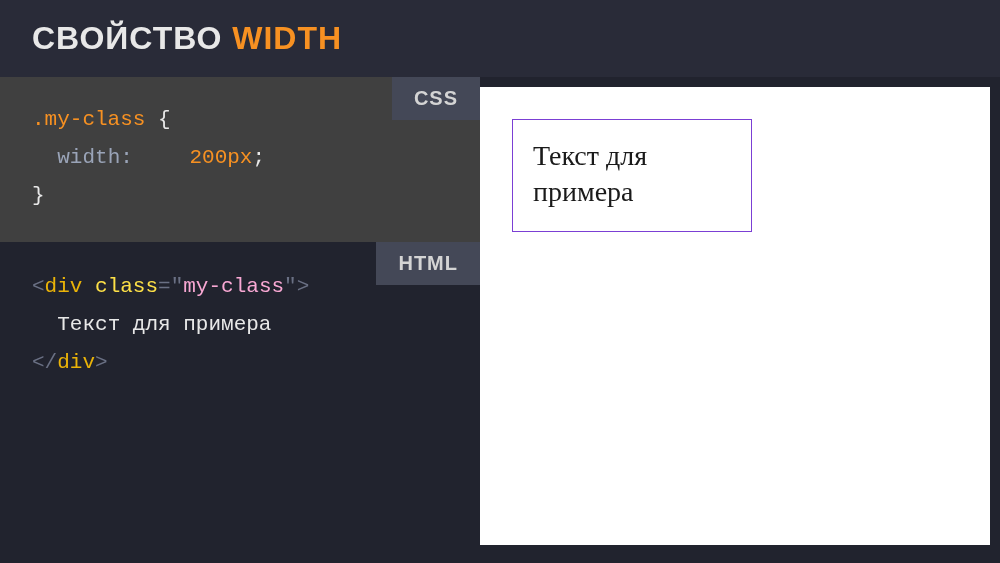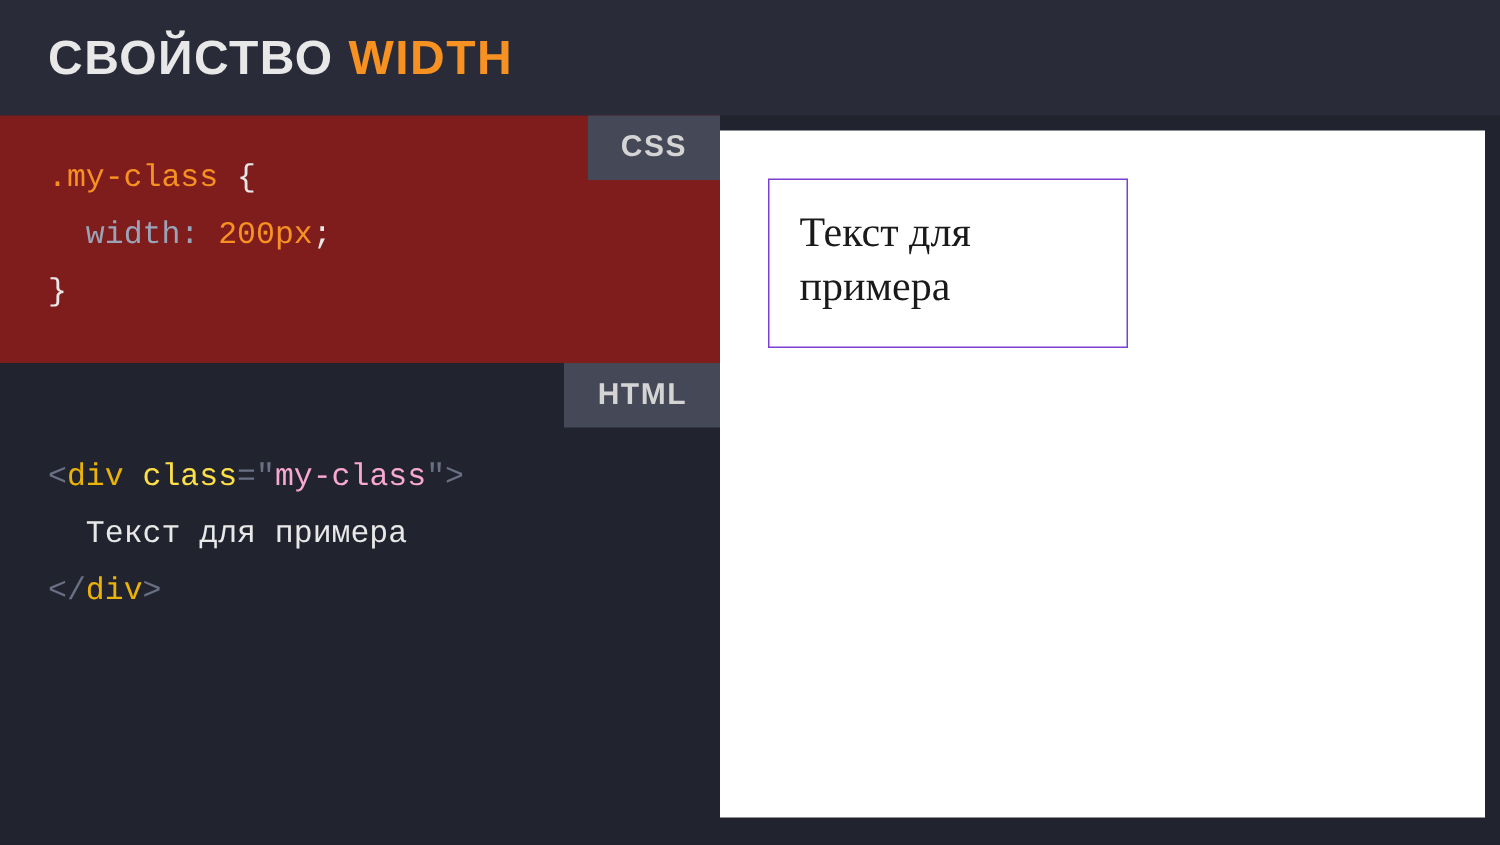--- a/index.html
+++ b/index.html
@@ -36,26 +36,26 @@
       flex: 1;
       background: #ffffff;
       margin: 10px 10px 10px 0;
       padding: 32px;
     }
     .code-section {
       position: relative;
       padding: 24px 32px 28px 32px;
     }
     .code-section.css-sec {
-      background: #7f1d1d;
+      background: #404040;
     }
     .code-section.html-sec {
       background: #21232e;
       flex: 1;
-      padding-top: 58px;
+      padding-top: 26px;
     }
     .tab-label {
       position: absolute;
       top: 0;
       right: 0;
       background: #444857;
       color: #d4d4d4;
       font-size: 20px;
       font-weight: 700;
       padding: 10px 22px;
@@ -64,21 +64,21 @@
     pre {
       font-family: 'Consolas', 'Courier New', monospace;
       font-size: 21px;
       line-height: 1.8;
       color: #e8e8e8;
       white-space: pre;
     }
     .tok-selector { color: #f79122; }
     .tok-brace { color: #e8e8e8; }
     .tok-prop { color: #9aa4b8; }
-    .tok-val { color: #f79122; }
+    .tok-val { color: #f79122; margin-left: 44px; }
     .tok-angle { color: #6a7084; }
     .tok-tag { color: #eab308; }
     .tok-attr { color: #fde047; }
     .tok-eq { color: #6a7084; }
     .tok-str { color: #f9a8d4; }
     .tok-text { color: #e8e8e8; }
     .example-box {
       border: 1px solid #7b3fd4;
       width: 240px;
       padding: 18px 20px 20px 20px;

